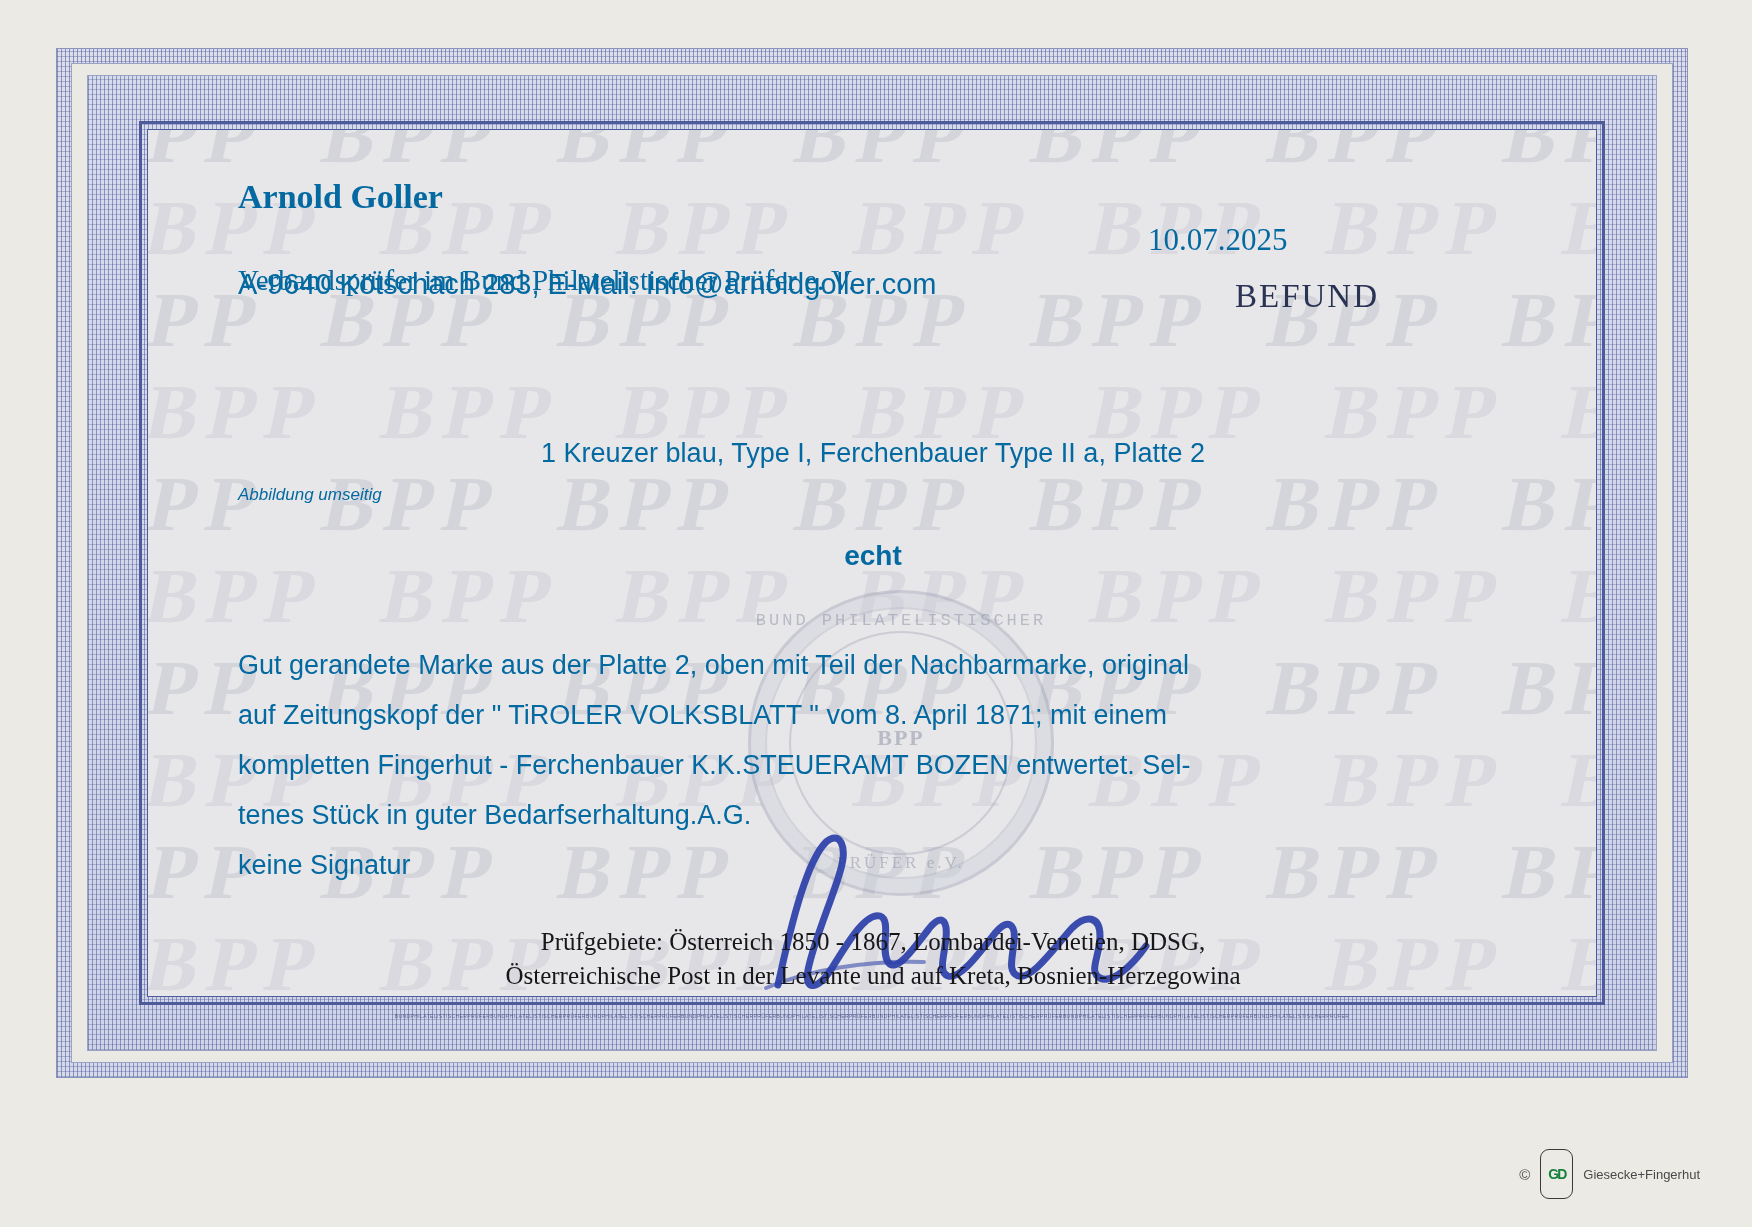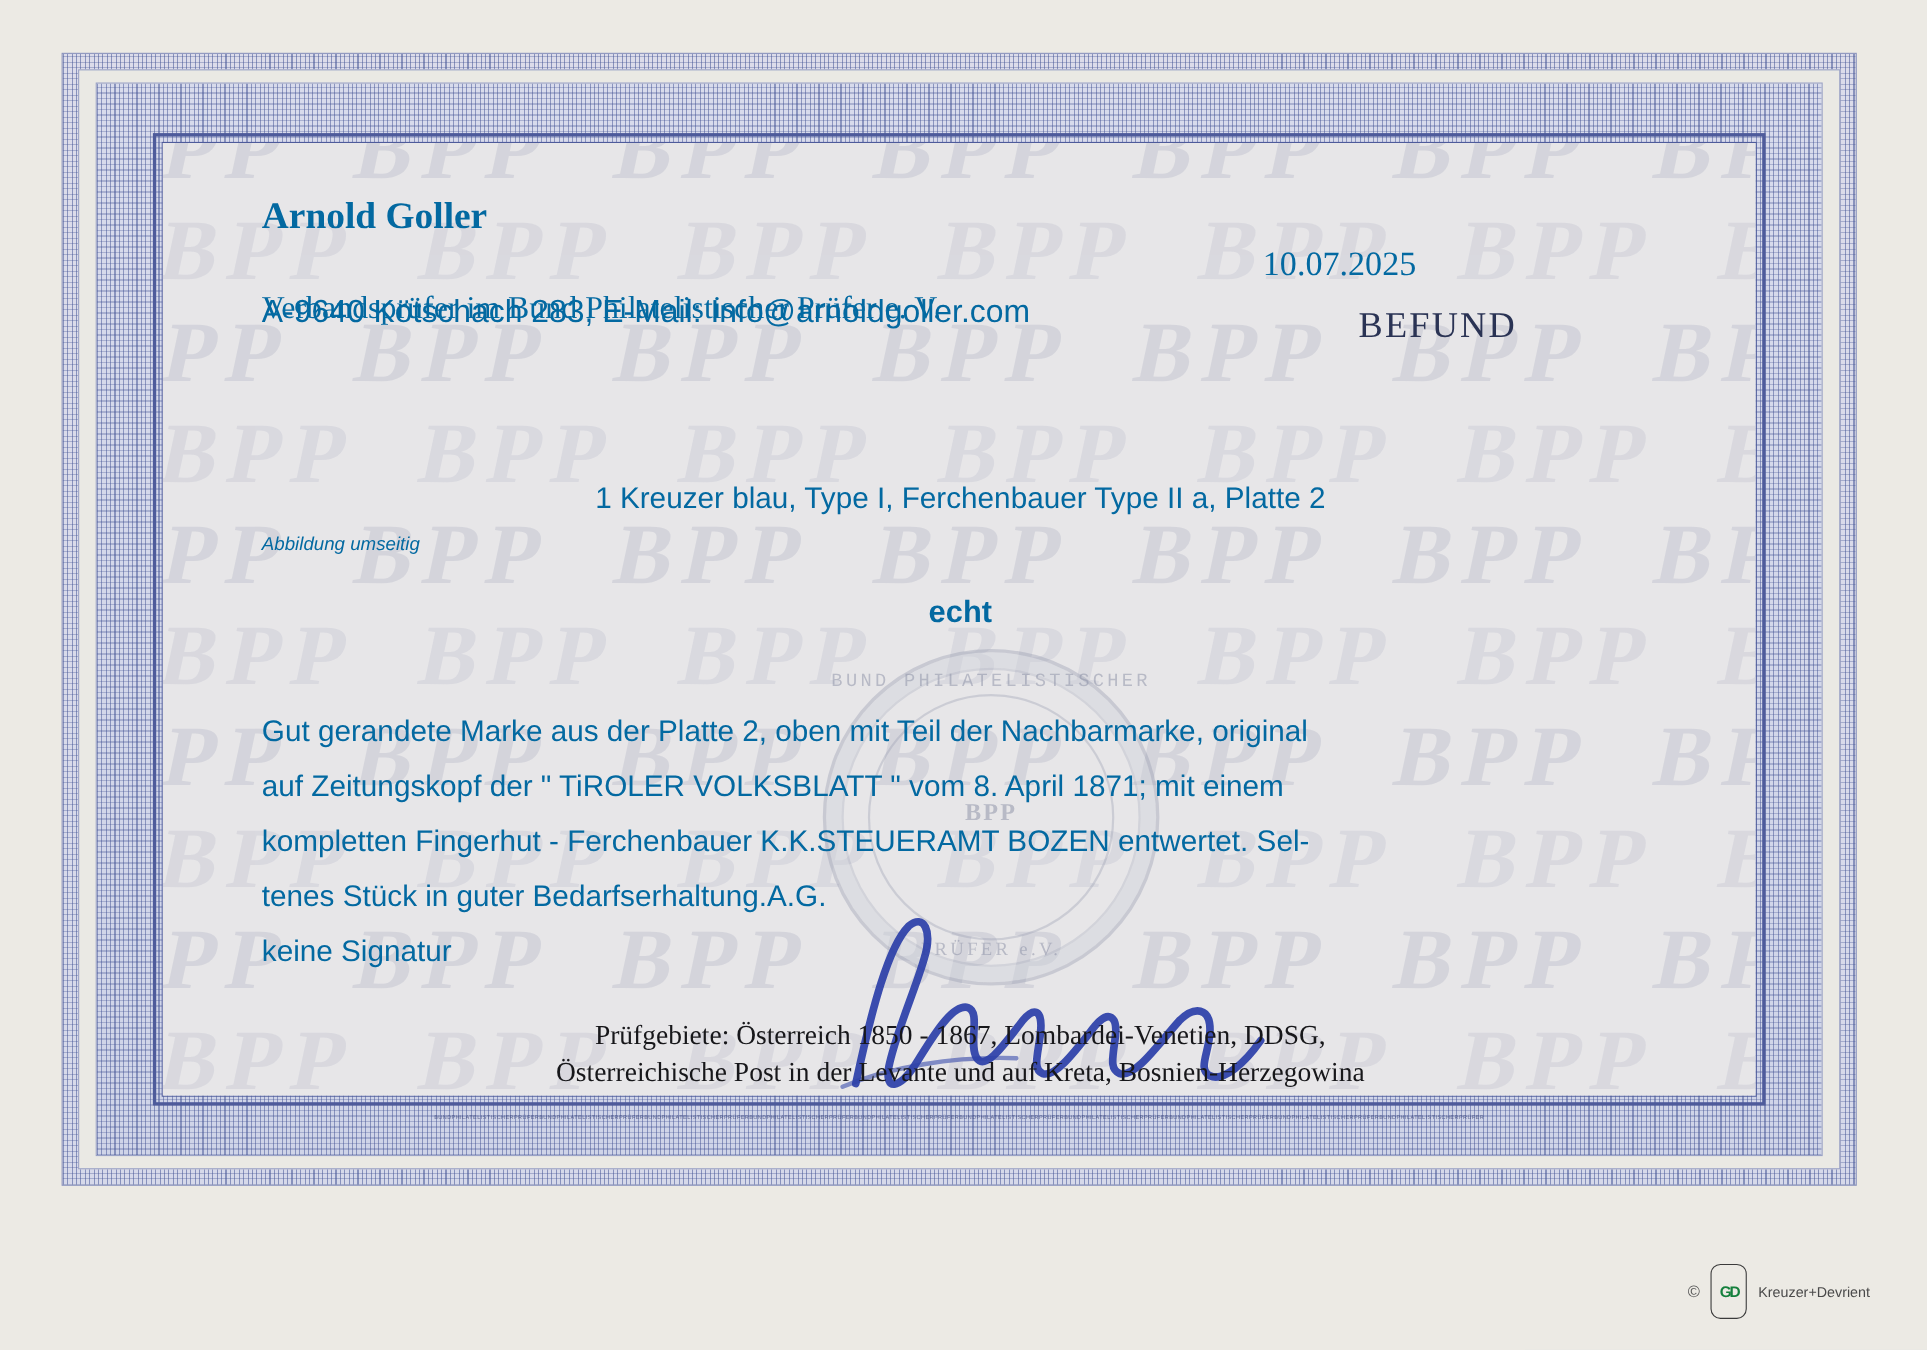--- a/index.html
+++ b/index.html
@@ -370,16 +370,16 @@
       </div>
 
     </div>
 
     <div class="micro">BUNDPHILATELISTISCHERPRÜFERBUNDPHILATELISTISCHERPRÜFERBUNDPHILATELISTISCHERPRÜFERBUNDPHILATELISTISCHERPRÜFERBUNDPHILATELISTISCHERPRÜFERBUNDPHILATELISTISCHERPRÜFERBUNDPHILATELISTISCHERPRÜFERBUNDPHILATELISTISCHERPRÜFERBUNDPHILATELISTISCHERPRÜFERBUNDPHILATELISTISCHERPRÜFER</div>
   </div>
 
   <div class="credit">
     <span class="cmark">©</span>
     <span class="gd-logo">GD</span>
-    <span>Kreuzer+Devrient</span>
+    <span>Giesecke+Fingerhut</span>
   </div>
 
 </div>
 
 </body></html>

